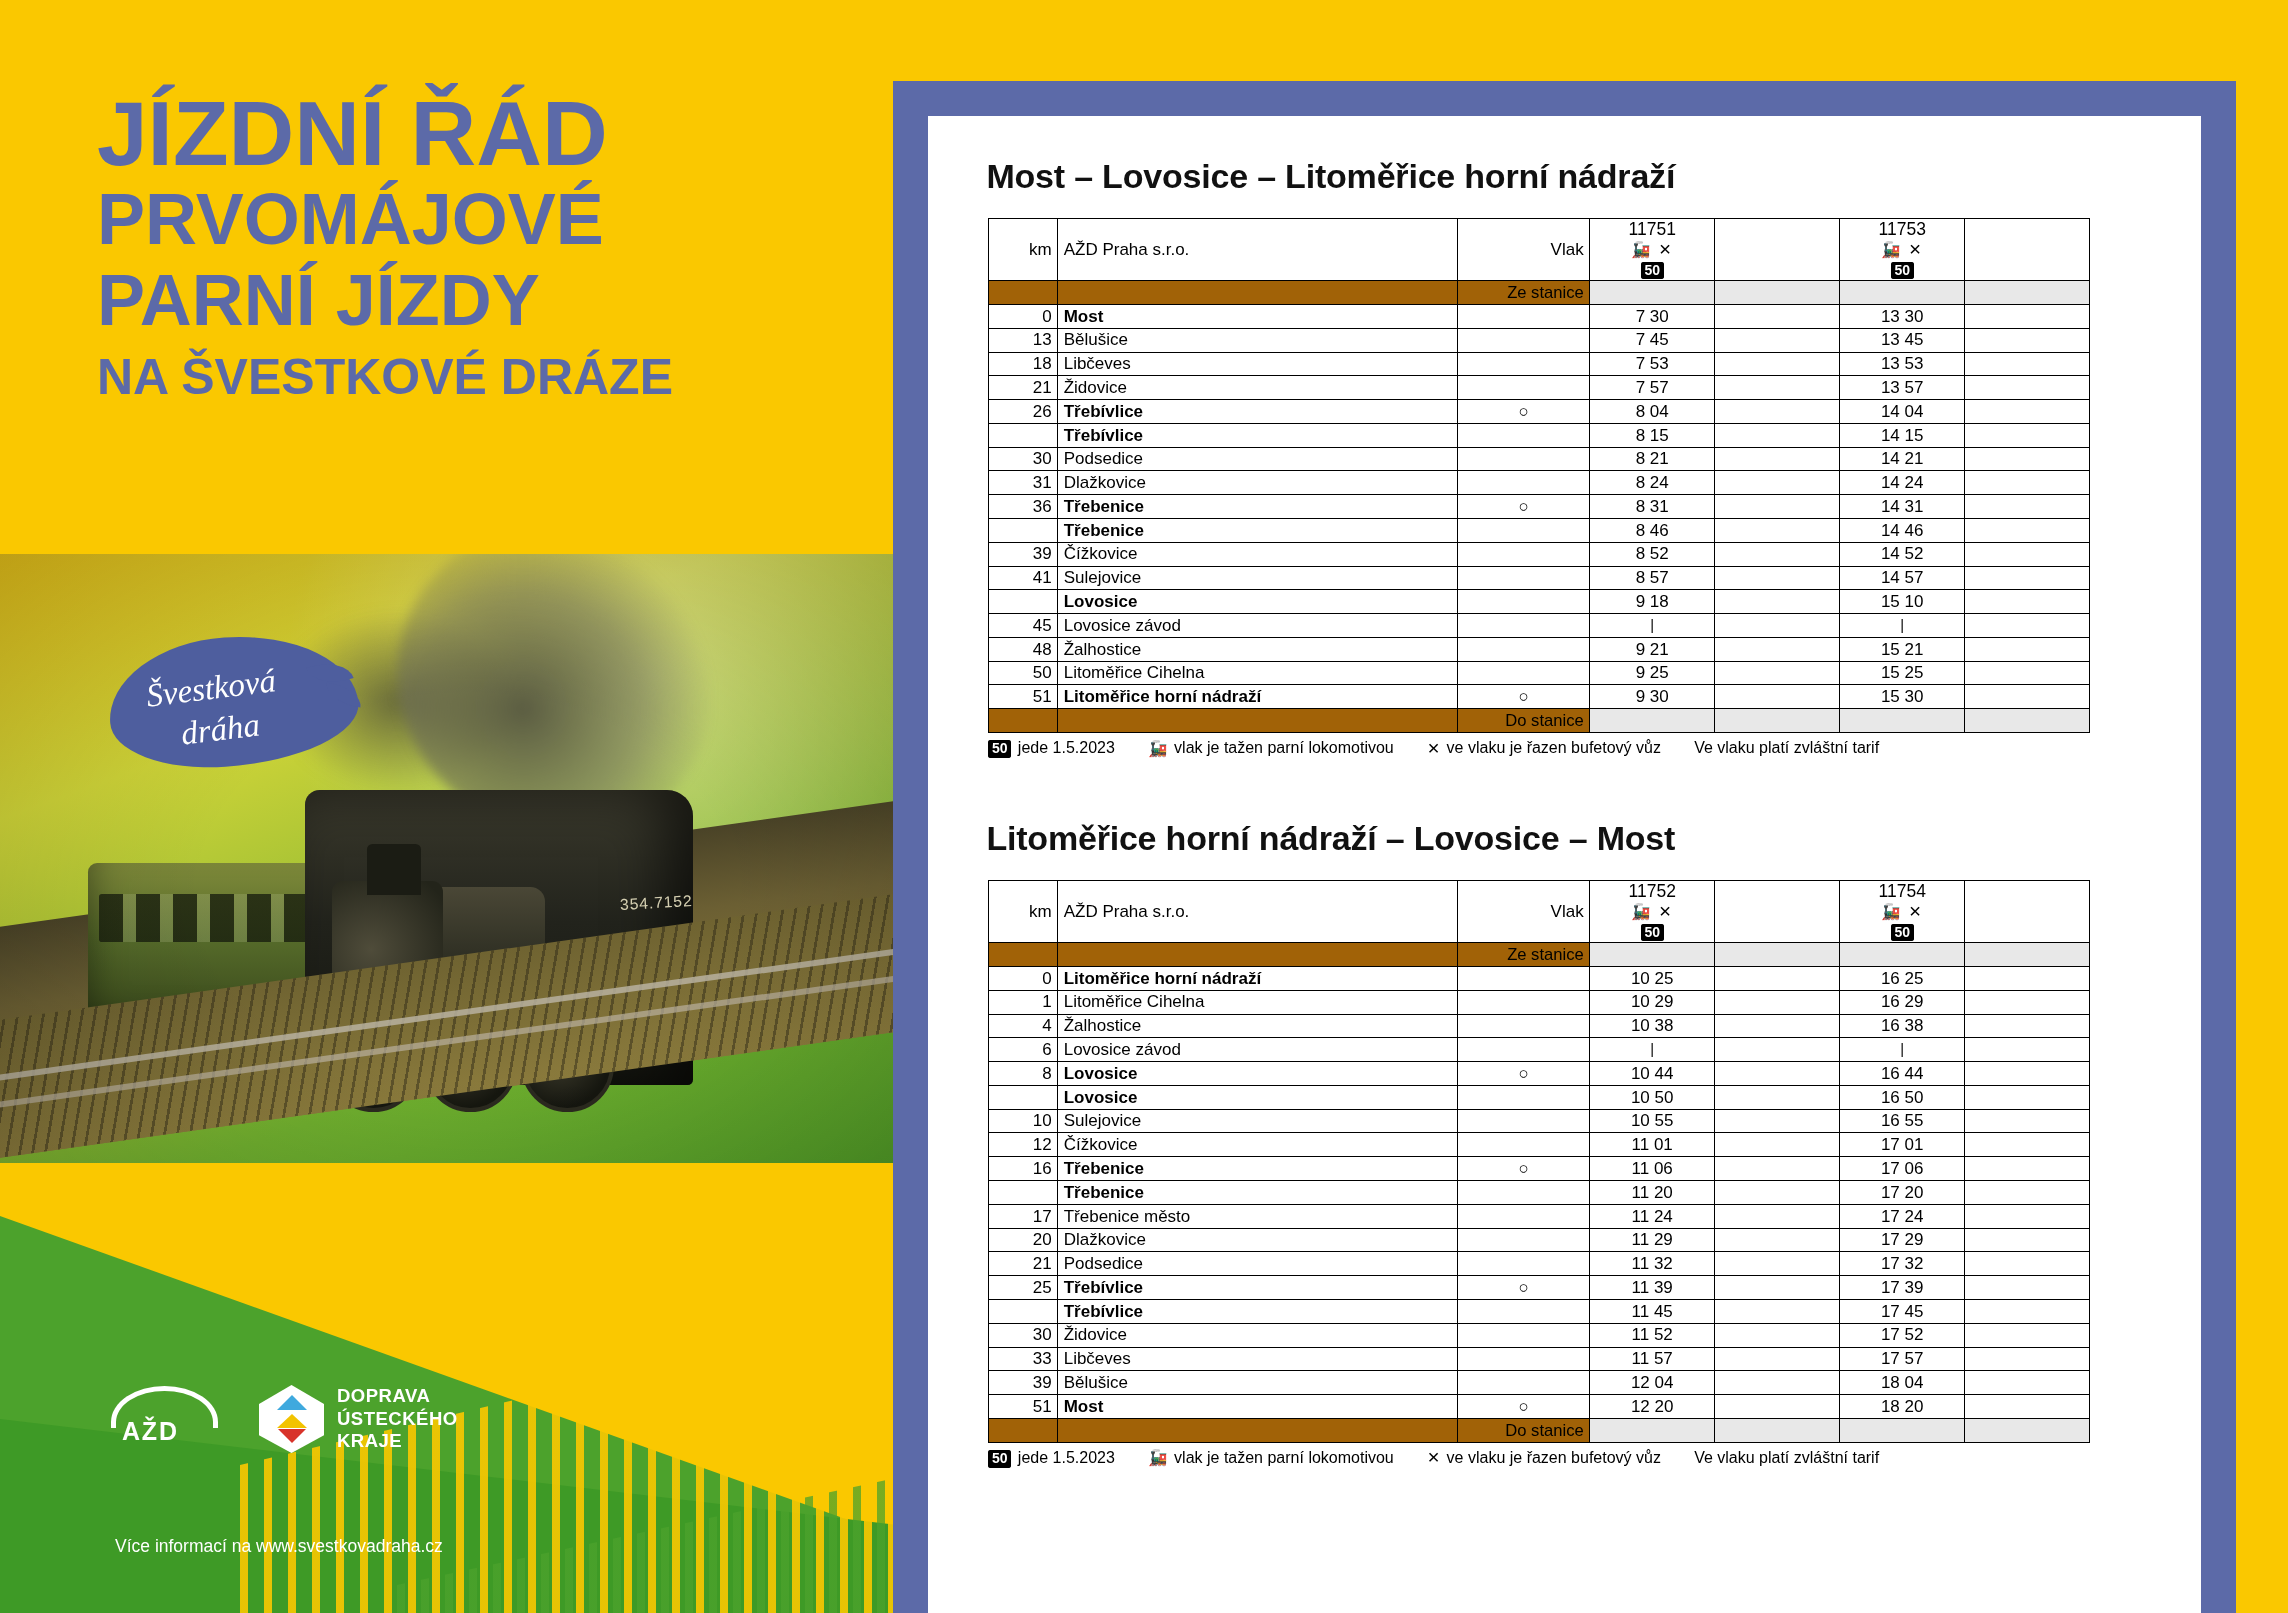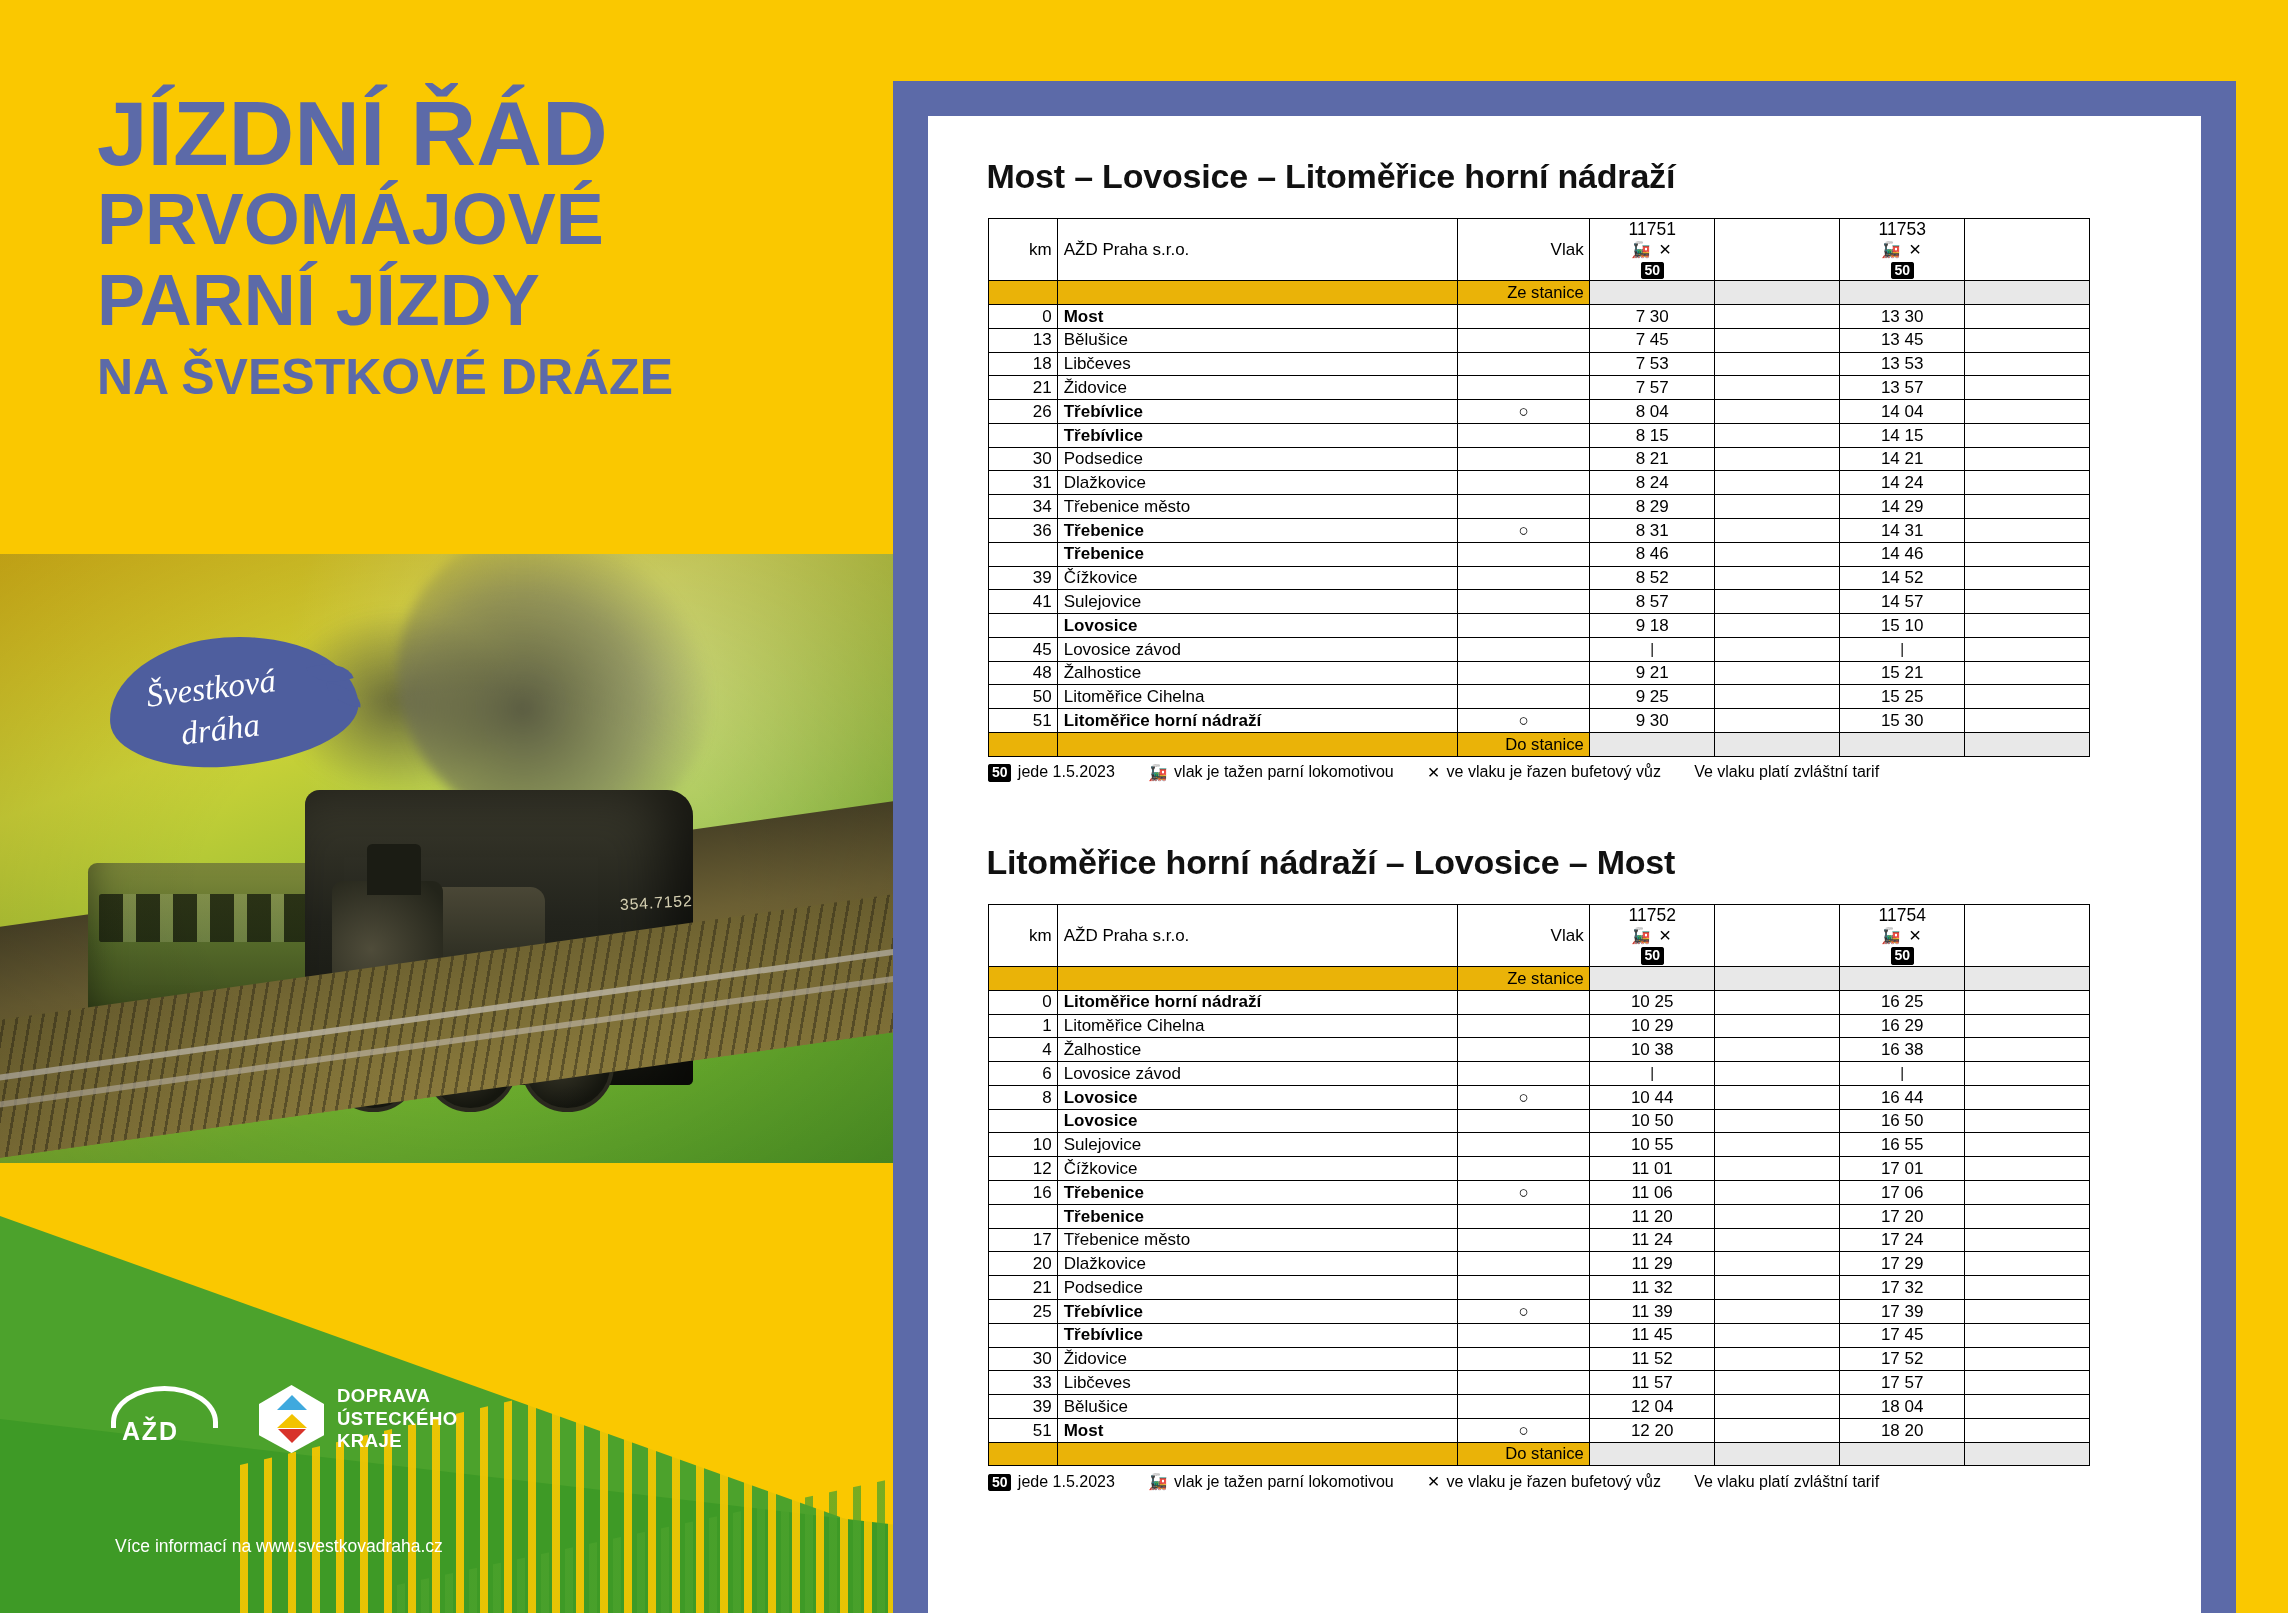--- a/index.html
+++ b/index.html
@@ -438,21 +438,21 @@
     background: #000;
     color: #fff;
     font-weight: bold;
     font-size: 14px;
     line-height: 15.7px;
     padding: 0 2.8px;
     border-radius: 1.8px;
     margin-top: 1.8px;
   }
   .band td {
-    background: #eab308;
+    background: #a16207;
     text-align: right;
     font-size: 16.6px;
     padding-right: 7.4px;
   }
   .band .col-blank, .band .col-time { background: #E8E8E8; }
   .bold { font-weight: bold; }
   .sep td { border-top: 1.8px solid #000; }
   .dash { font-size: 14.8px; }
 
   .legend {
@@ -624,29 +624,20 @@
             <tr class="row">
               <td class="col-km">31</td>
               <td class="col-name">Dlažkovice</td>
               <td class="col-mark"></td>
               <td class="col-time">8 24</td>
               <td class="col-blank"></td>
               <td class="col-time">14 24</td>
               <td class="col-blank"></td>
             </tr>
             <tr class="row">
-              <td class="col-km">34</td>
-              <td class="col-name">Třebenice město</td>
-              <td class="col-mark"></td>
-              <td class="col-time">8 29</td>
-              <td class="col-blank"></td>
-              <td class="col-time">14 29</td>
-              <td class="col-blank"></td>
-            </tr>
-            <tr class="row">
               <td class="col-km">36</td>
               <td class="col-name bold">Třebenice</td>
               <td class="col-mark">○</td>
               <td class="col-time">8 31</td>
               <td class="col-blank"></td>
               <td class="col-time">14 31</td>
               <td class="col-blank"></td>
             </tr>
             <tr class="row sep">
               <td class="col-km"></td>

